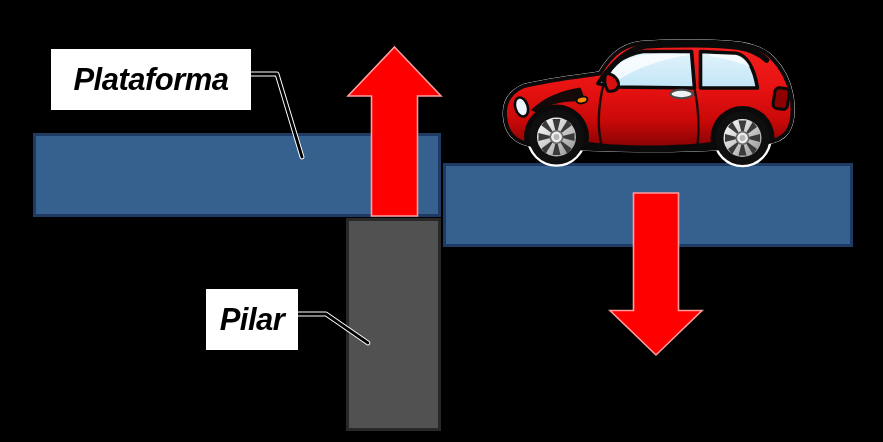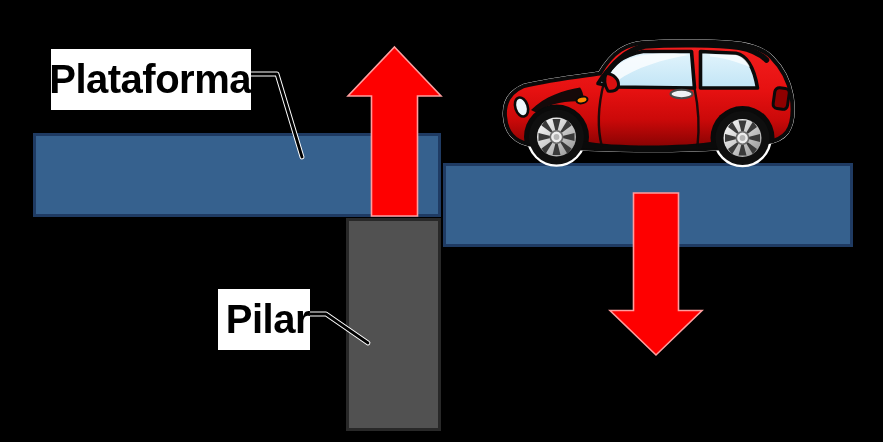--- a/index.html
+++ b/index.html
@@ -19,26 +19,27 @@
   #pillar{
     position:absolute;left:346px;top:218px;width:95px;height:213px;
     background:var(--pillar-fill);
     border:3px solid var(--pillar-border);
     box-sizing:border-box;
   }
   .label-box{
     position:absolute;
     background:var(--label-bg);
     color:var(--label-text);
-    display:flex;align-items:center;justify-content:flex-end;
-    font-weight:bold;font-size:40px;letter-spacing:-0.5px;
+    display:flex;align-items:center;justify-content:center;
+    font-weight:bold;font-size:31px;letter-spacing:-0.5px;
     box-sizing:border-box;
+    font-style:italic;
   }
   #label-platform{left:51px;top:49px;width:200px;height:61px;}
-  #label-pillar{left:206px;top:289px;width:92px;height:61px;margin-left:12px;}
+  #label-pillar{left:206px;top:289px;width:92px;height:61px;}
   svg{position:absolute;left:0;top:0;overflow:visible;}
   .arrow-shape{fill:var(--arrow-fill);stroke:var(--arrow-edge);stroke-width:1.6;stroke-linejoin:miter;}
   .leader-casing{fill:none;stroke:var(--leader-casing);stroke-width:4.8;stroke-linecap:round;stroke-linejoin:round;}
   .leader-core{fill:none;stroke:var(--leader-core);stroke-width:2.8;stroke-linecap:round;stroke-linejoin:round;}
 </style>
 </head>
 <body>
 
 <div id="stage">
 

